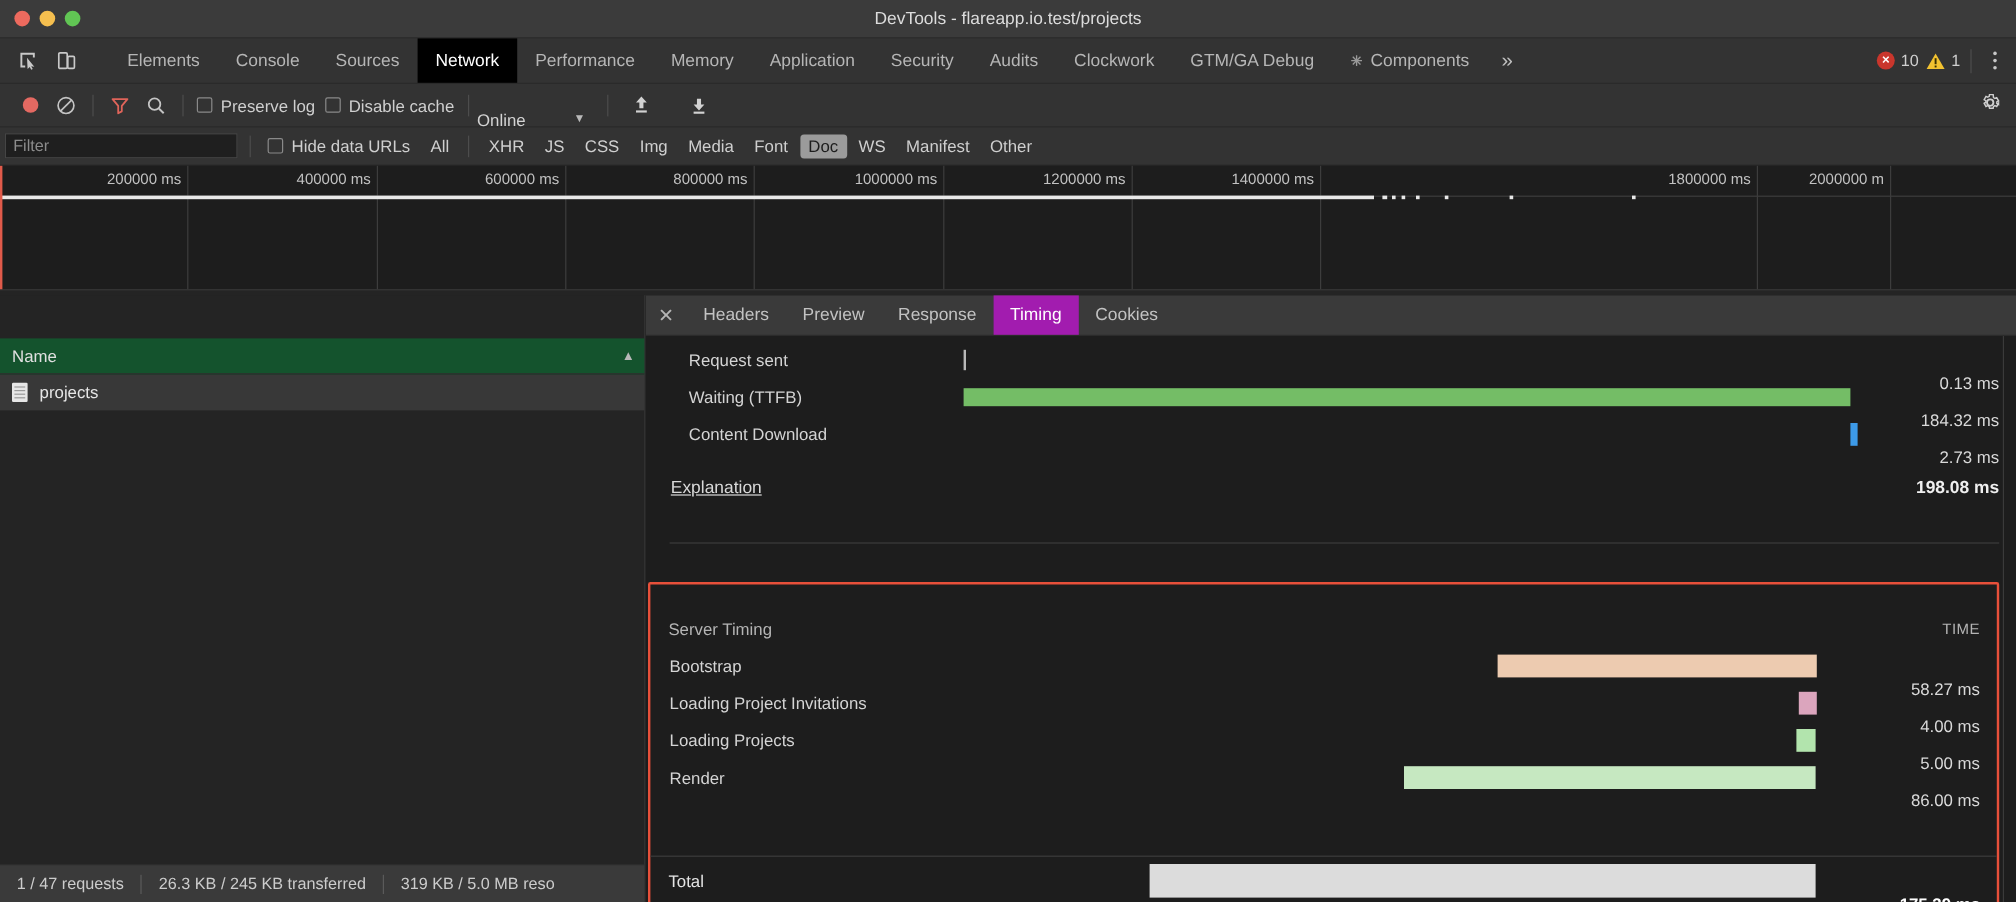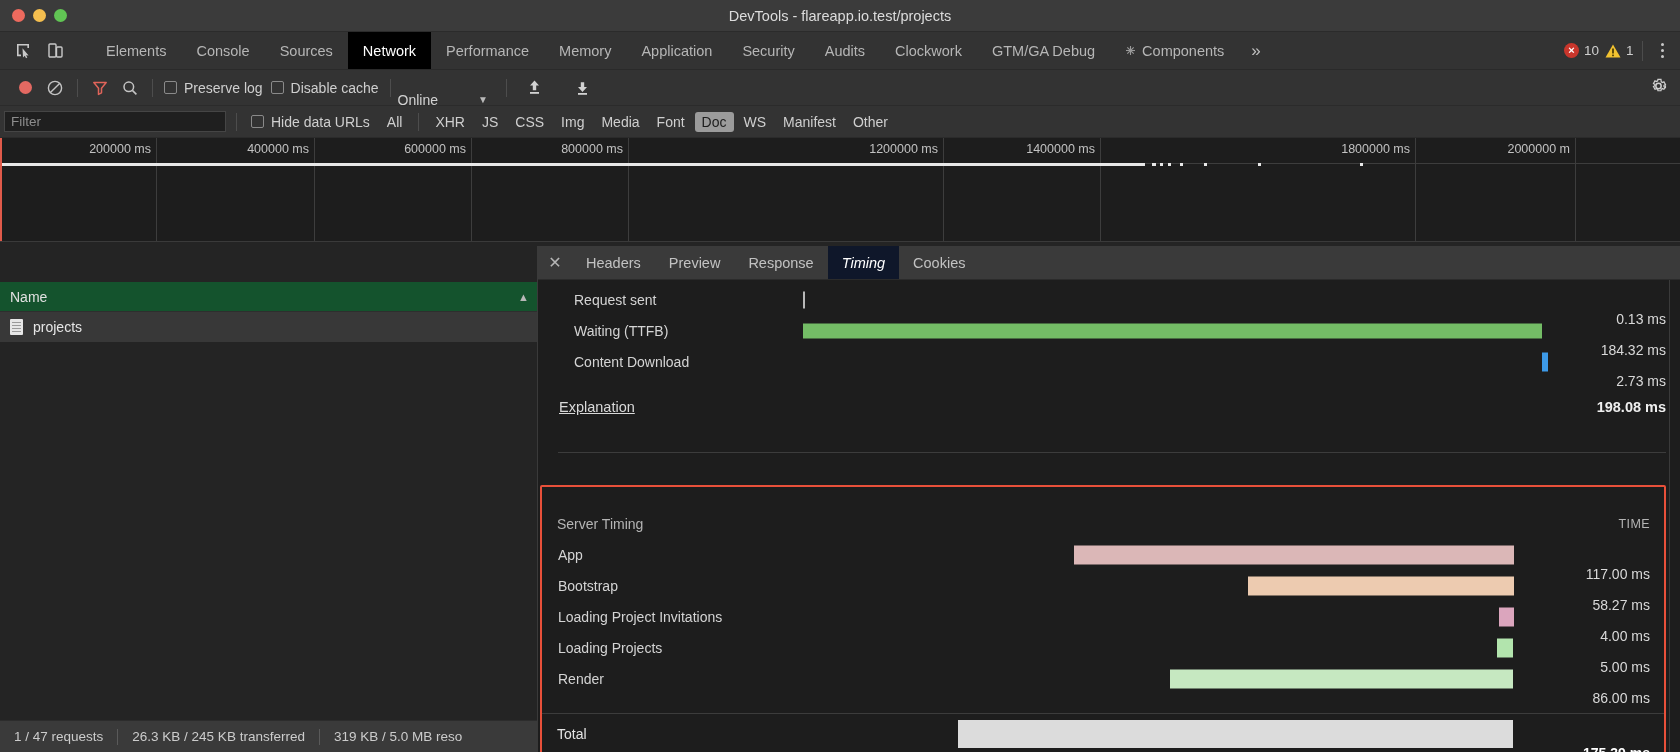--- a/index.html
+++ b/index.html
@@ -71,21 +71,21 @@
   .online-sel{ display:flex; align-items:center; font-size:14px; color:#d3d3d3; cursor:pointer;margin-top:24px; }
   .online-sel .caret{ margin-left:40px; font-size:10px; color:#b9b9b9; }
   .nt-right-gear{ position:absolute; right:12px; top:50%; transform:translateY(-50%); cursor:pointer;}
 
   
   .filterbar{
     height:32px; background:#333333; display:flex; align-items:center;
     border-bottom:1px solid #2b2b2b;
   }
   .filter-input{
-    width:222px; height:21px; margin-left:4px; background:#1f1f1f;
+    width:194px; height:21px; margin-left:4px; background:#1f1f1f;
     border:1px solid #454545; color:#9a9a9a; font-size:13.5px;
     padding:0 6px; font-family:"Liberation Sans", sans-serif; outline:none;
   }
   .filter-input::placeholder{ color:#8c8c8c; }
   .fb-sep{ width:1px;height:18px;background:#4d4d4d;margin:0 10px;}
   .types{ display:flex; align-items:center; gap:3px; }
   .type{
     font-size:14px; color:#cfcfcf; padding:2px 7px; border-radius:3px; cursor:pointer;text-align:right;
   }
   .type.active{ background:#9b9b9b; color:#1d1d1d; }
@@ -141,21 +141,21 @@
     border-bottom:1px solid #2b2b2b;
   }
   .dp-close{
     width:34px; display:flex;align-items:center;justify-content:center;
     font-size:16px; color:#b5b5b5; cursor:pointer;
   }
   .dp-tab{
     display:flex;align-items:center;padding:0 14px; font-size:14.5px;
     color:#c2c2c2; cursor:pointer;
   }
-  .dp-tab.active{ background:#0f172a; color:#fff;font-style:italic; }
+  .dp-tab.active{ background:#a21caf; color:#fff; }
 
   .timing-body{ position:absolute; left:0; right:0; top:34px; bottom:0; padding-left:20px; }
   .trow{ display:flex; align-items:center; height:31px; position:relative; }
   .tlabel{ font-size:14px; color:#d4d4d4; padding-left:16px; width:245px; flex:none; }
   .tbarzone{ position:relative; flex:1; height:31px; }
   .tbar{ position:absolute; top:50%; transform:translateY(-50%); height:15px; }
   .ttime{ width:118px; text-align:right; font-size:14px; color:#d9d9d9; padding-right:14px; flex:none;margin-top:38px; }
 
   .expl-row{ display:flex; align-items:center; height:42px; margin-top:9px; }
   .expl-link{
@@ -373,27 +373,30 @@
       </div>
     <div class="rtick" style="left:157px;width:158px">
         <span>400000 ms</span>
       </div>
     <div class="rtick" style="left:315px;width:157px">
         <span>600000 ms</span>
       </div>
     <div class="rtick" style="left:472px;width:157px">
         <span>800000 ms</span>
       </div>
+    <div class="rtick" style="left:629px;width:158px">
+        <span>1000000 ms</span>
+      </div>
     <div class="rtick" style="left:787px;width:157px">
         <span>1200000 ms</span>
       </div>
     <div class="rtick" style="left:944px;width:157px">
         <span>1400000 ms</span>
       </div>
-    <div class="rtick" style="left:1259px;width:157px">
+    <div class="rtick" style="left:1308px;width:157px">
         <span>1800000 ms</span>
       </div>
     <div class="rtick" style="left:1416px;width:160px">
         <span>2000000 m</span>
       </div>
     <div class="ov-bottom-line"></div>
     <div class="ov-line" style="width:1145px"></div>
     <div class="ov-dash" style="left:1152px;width:4px"></div>
     <div class="ov-dash" style="left:1160px;width:3px"></div>
     <div class="ov-dash" style="left:1168px;width:3px"></div>
@@ -467,27 +470,20 @@
         </div>
 
         <div class="hsep" style="margin-top:24px"></div>
 
         <div class="srv-box">
           <div class="srv-head">
             <span class="srv-title">Server Timing</span>
             <span class="srv-time-col">TIME</span>
           </div>
 
-          <div class="trow">
-            <div class="tlabel">App</div>
-            <div class="tbarzone">
-              <div class="tbar" style="left:37.8%;width:58.0%;background:#dbb7b7;height:19px"></div>
-            </div>
-            <div class="ttime">117.00 ms</div>
-          </div>
 
           <div class="trow">
             <div class="tlabel">Bootstrap</div>
             <div class="tbarzone">
               <div class="tbar" style="left:60.8%;width:35.0%;background:#edcbb0;height:19px"></div>
             </div>
             <div class="ttime">58.27 ms</div>
           </div>
 
           <div class="trow">

